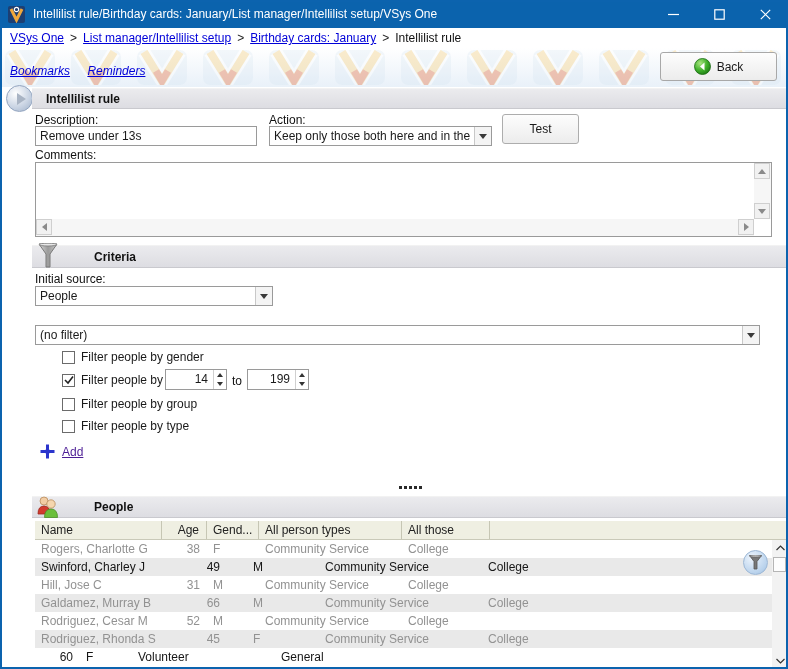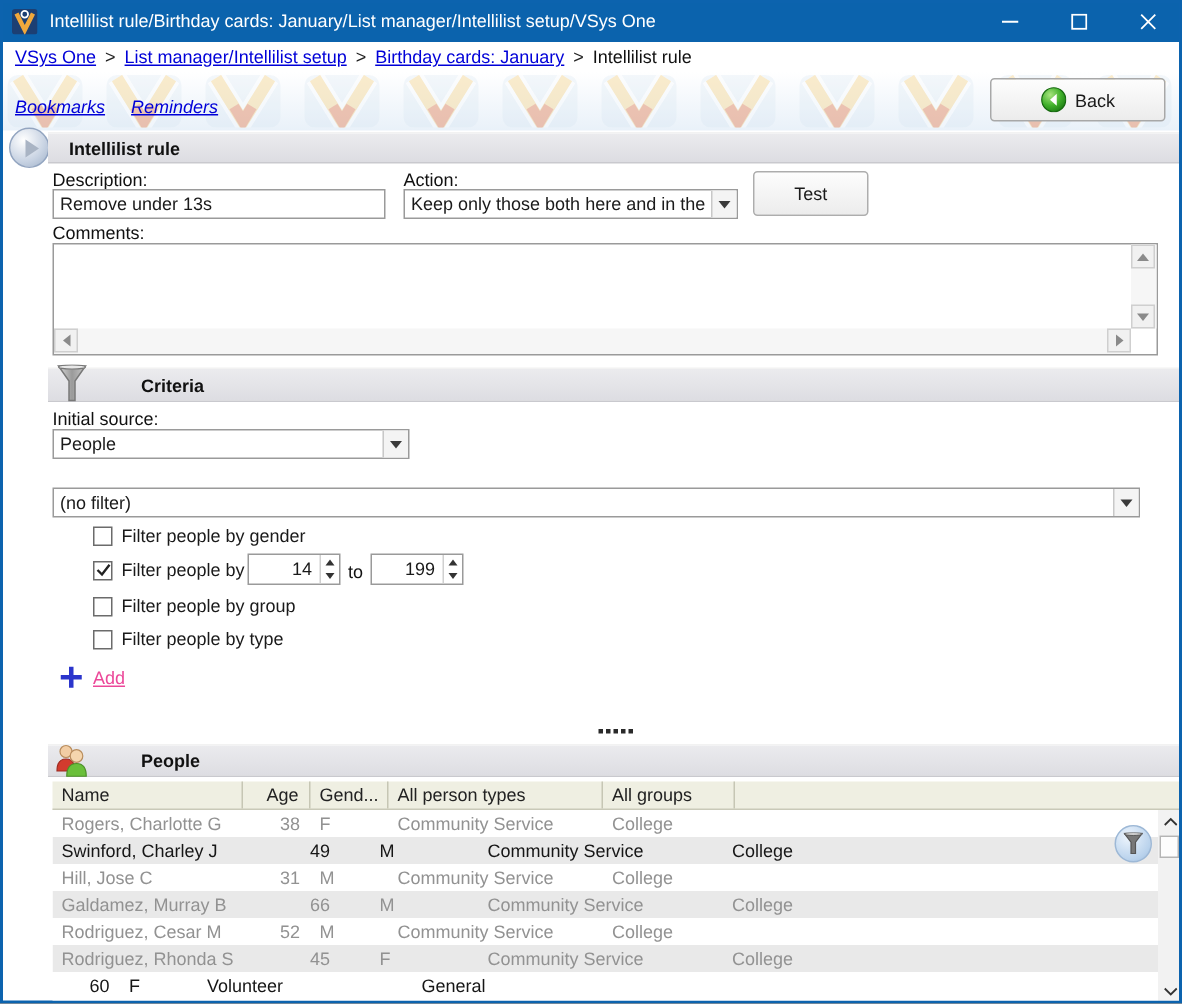--- a/index.html
+++ b/index.html
@@ -80,21 +80,21 @@
   .cb-box.checked svg{ display:block; }
 
   .spinbox{ position:absolute; width:62px; height:21px; border:1px solid #9a9a9a; background:#fff; display:flex; }
   .spin-val{ flex:1; text-align:right; padding-right:5px; line-height:19px; }
   .spin-btns{ width:13px; border-left:1px solid #d0d0d0; display:flex; flex-direction:column; }
   .spin-btns .sp{ flex:1; display:flex; align-items:center; justify-content:center; }
   .sp-up{ width:0;height:0;border-left:3px solid transparent;border-right:3px solid transparent;border-bottom:4px solid #333; }
   .sp-dn{ width:0;height:0;border-left:3px solid transparent;border-right:3px solid transparent;border-top:4px solid #333; }
 
   .add-link{ position:absolute; left:37px; top:441px; display:flex; align-items:center; gap:6px; cursor:pointer; }
-  .add-link a{ color:#ec4899; text-decoration:underline; }
+  .add-link a{ color:#4c1d95; text-decoration:underline; }
 
   
   .splitter{ position:absolute; left:397px; top:484px; display:flex; gap:2px; }
   .splitter i{ width:3px; height:3px; background:#2a2a2a; }
 
   
   .thead{ position:absolute; left:33px; top:519px; width:753px; height:19px; background:#efefe2; border-bottom:1px solid #c9c9b8; display:flex; }
   .th{ line-height:18px; color:#222; border-right:1px solid #c6c6b4; padding-left:6px; white-space:nowrap; overflow:hidden; }
   .th.num{ text-align:right; padding-right:7px; }
   .tbody{ position:absolute; left:33px; top:538px; width:737px; height:128px; background:#fff; overflow:hidden; }
@@ -407,21 +407,21 @@
       <circle cx="15" cy="9" r="4.2" fill="#f5d6ae" stroke="#b98d5d" stroke-width="0.8"></circle>
       <path d="M8.5 22.5 Q8.5 14 15 14 Q21.5 14 21.5 22.5 Z" fill="#6abf3a" stroke="#4c8f28" stroke-width="0.8"></path>
     </svg>
   </div>
 
   <div class="thead">
     <div class="th c-name">Name</div>
     <div class="th c-age num">Age</div>
     <div class="th c-gender">Gend...</div>
     <div class="th c-types">All person types</div>
-    <div class="th c-groups">All groups</div>
+    <div class="th c-groups">All those</div>
     <div class="th c-fill" style="border-right:none"></div>
   </div>
 
   <div class="tbody">
       <div class="trow dim">
         <div class="tcell c-name">Rogers, Charlotte G</div>
         <div class="tcell c-age num">38</div>
         <div class="tcell c-gender">F</div>
         <div class="tcell c-types">Community Service</div>
         <div class="tcell c-groups">College</div>

